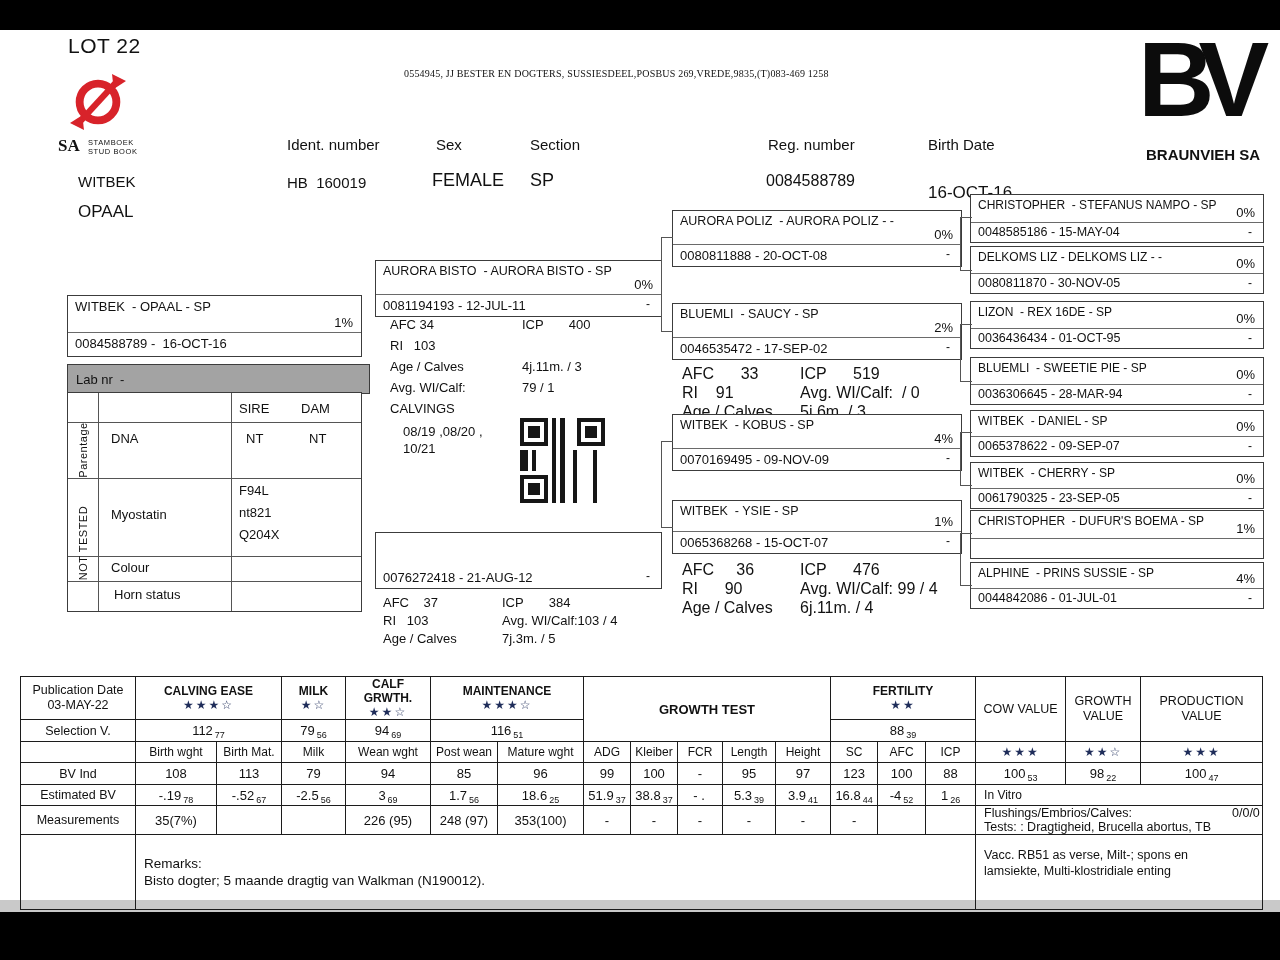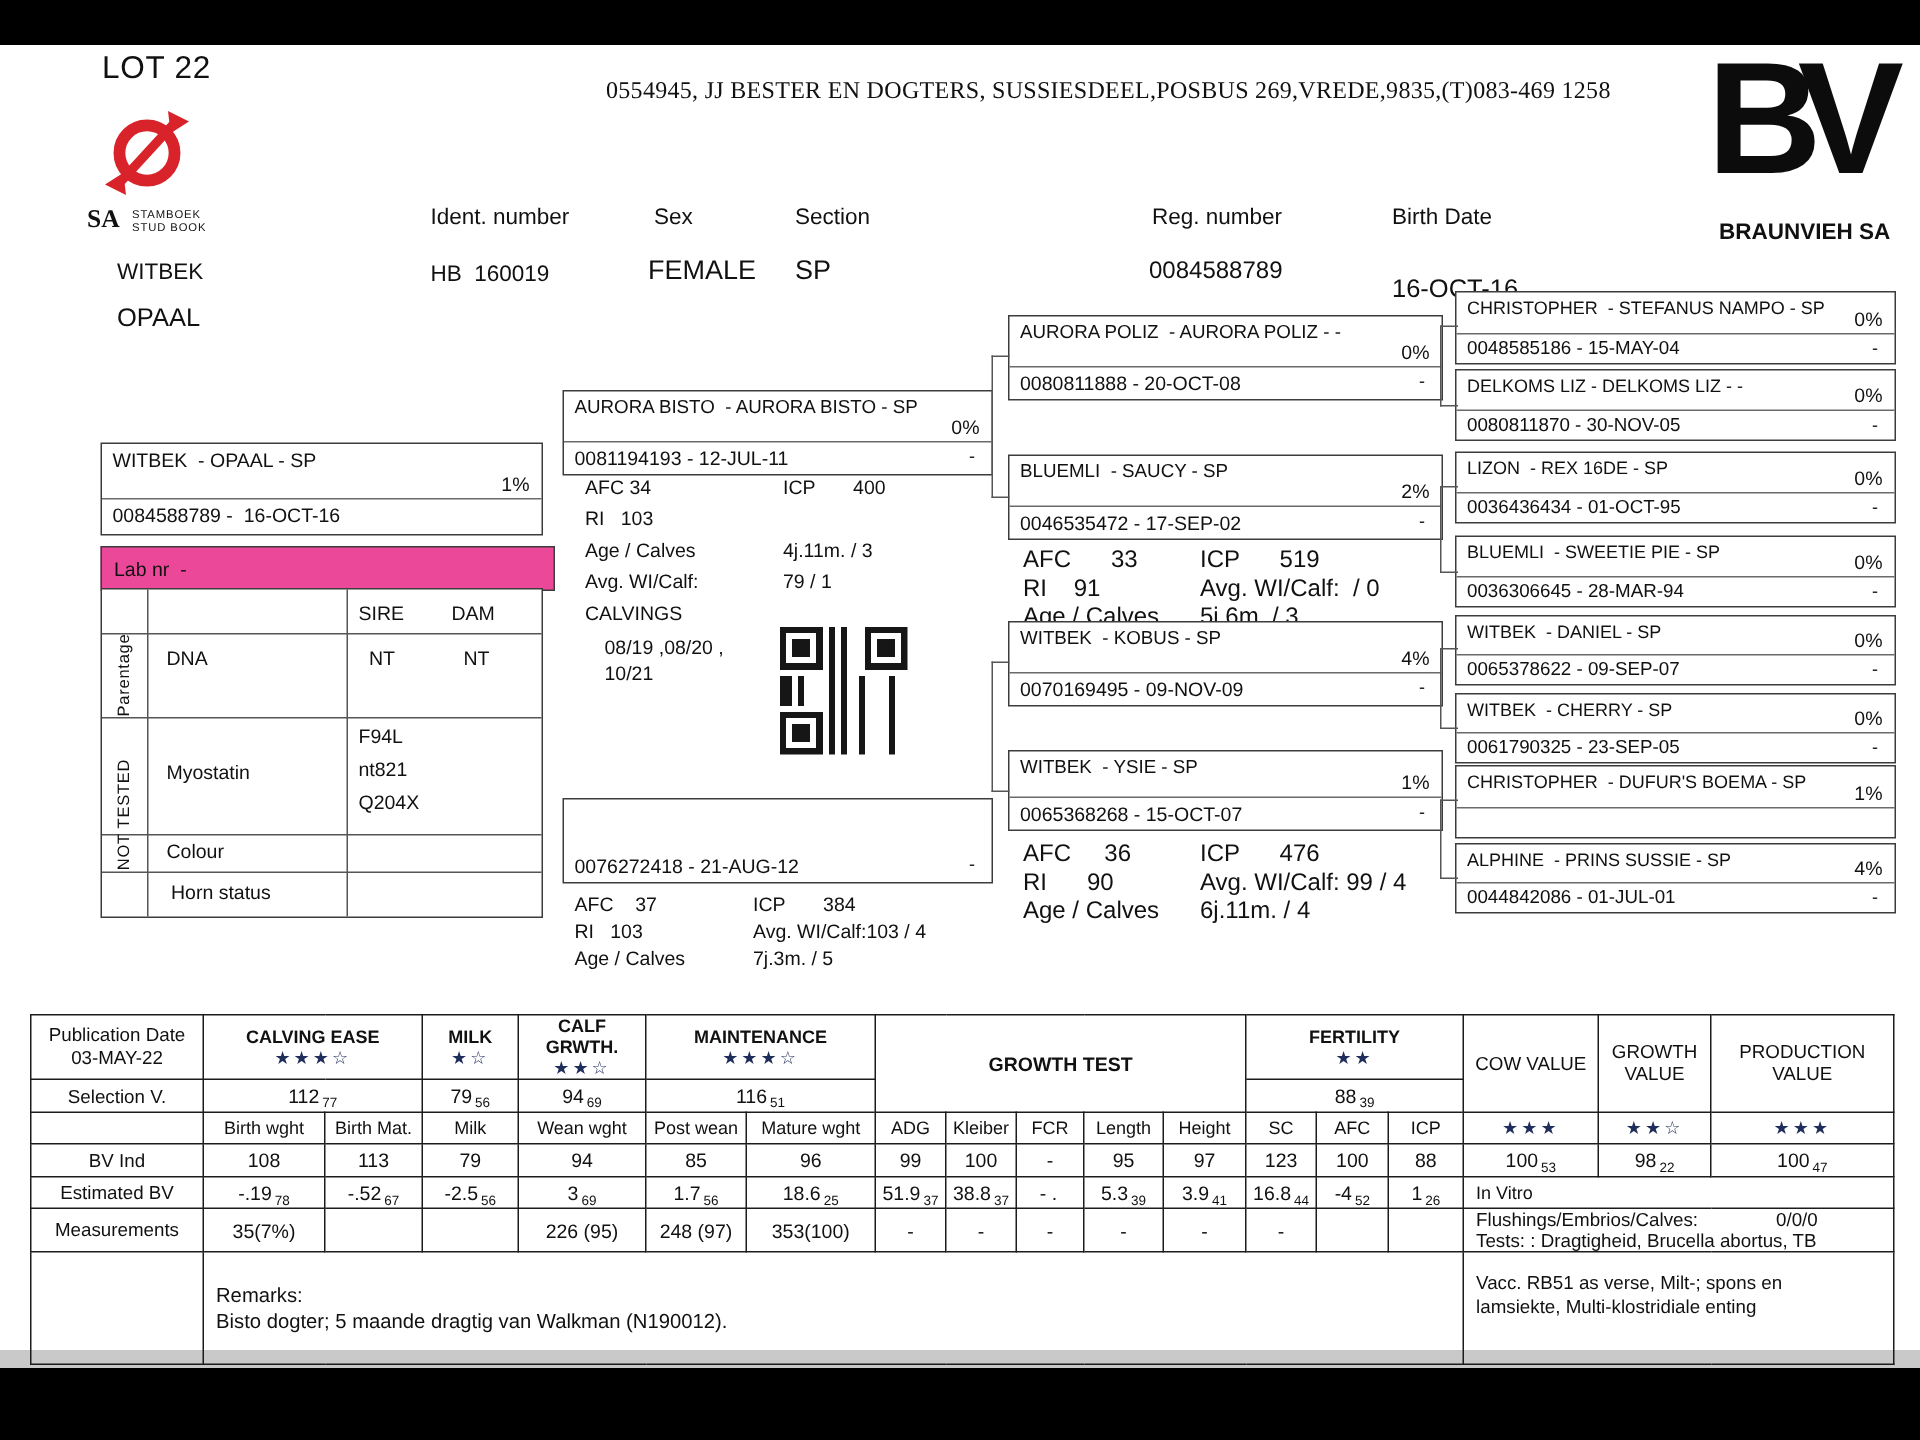--- a/index.html
+++ b/index.html
@@ -3,41 +3,41 @@
 <meta charset="utf-8">
 <style>
   html,body{margin:0;padding:0;}
   body{width:1280px;height:960px;position:relative;background:#000;overflow:hidden;
        font-family:"Liberation Sans","DejaVu Sans",sans-serif;color:#111;}
   .abs{position:absolute;}
   #doc-bg{left:0;top:30px;width:1280px;height:870px;background:#fff;}
   #gray-strip{left:0;top:900px;width:1280px;height:12px;background:#c9c9c9;}
   
   #lot{left:68px;top:34px;font-size:21px;letter-spacing:.5px;}
-  #breeder{left:404px;top:52px;font-family:"Liberation Serif","DejaVu Serif",serif;font-size:16px;letter-spacing:.2px;text-align:right;}
+  #breeder{left:404px;top:68px;font-family:"Liberation Serif","DejaVu Serif",serif;font-size:10px;letter-spacing:.2px;text-align:right;}
   #sa-sym{left:70px;top:72px;width:56px;height:60px;}
   #sa-txt{left:58px;top:136px;font-family:"Liberation Serif",serif;font-size:17px;font-weight:bold;}
   #sa-sub{left:88px;top:138px;font-size:7.5px;letter-spacing:.6px;line-height:9px;}
   #bv-logo{left:1138px;top:26px;font-size:106px;font-weight:bold;letter-spacing:-16px;line-height:1;color:#0c0c0c;}
   #bv-name{left:1146px;top:146px;font-size:15px;font-weight:bold;}
   .idlab{top:136px;font-size:15px;}
   .idval{font-size:15px;white-space:pre;}
   
   .pbox{position:absolute;border:1px solid #3c3c3c;background:#fff;}
   .pb-top{position:absolute;left:0;right:0;top:0;bottom:21px;border-bottom:1px solid #6a6a6a;}
   .pb-bot{position:absolute;left:0;right:0;bottom:0;height:21px;}
   .pbox .nm{position:absolute;left:7px;top:4px;right:42px;font-size:12.5px;line-height:13px;white-space:pre-wrap;}
   .pbox .pct{position:absolute;right:8px;bottom:2px;font-size:13px;}
   .pbox .rg{position:absolute;left:7px;top:3px;font-size:13px;white-space:pre;}
   .pbox .sub{position:absolute;right:11px;top:2px;font-size:12px;}
   .pbox.big .pb-top{bottom:23px}.pbox.big .pb-bot{height:23px}.pbox.big .nm{font-size:13px;}
   .pbox.gg .pb-top{bottom:19px}.pbox.gg .pb-bot{height:19px}
   .pbox.gg .nm{font-size:12px;line-height:12.5px;right:45px;}
   .pbox.gg .rg{font-size:12.5px;top:2px}
-  .labbox{position:absolute;border:1px solid #3c3c3c;font-size:13px;display:flex;align-items:center;padding-left:8px;white-space:pre;background:#ec4899;}
+  .labbox{position:absolute;border:1px solid #3c3c3c;font-size:13px;display:flex;align-items:center;padding-left:8px;white-space:pre;background:#a3a3a3;}
   
   .stats{position:absolute;font-size:13px;}
   .stats .srow{display:flex;margin-bottom:6px;}
   .stats .sa{width:132px;white-space:pre;}
   .stats .sb{white-space:pre;}
   .stats.tight .srow{margin-bottom:3px;}
   .stats.tight .sa{width:119px;}
   .stats.xtight{font-size:16px;}
   .stats.xtight .srow{margin-bottom:1px;}
   .stats.xtight .sa{width:118px;}
@@ -57,21 +57,21 @@
   table.bt .gl{font-weight:bold;font-size:12px;}
   table.bt .gt .gl{font-size:13px;}
   .stars{color:#1f2d5a;font-size:12px;letter-spacing:2px;white-space:nowrap;}
   .v{font-size:13px;}
   .acc{font-size:9px;position:relative;top:3px;margin-left:2px;}
   td.lbl{font-size:12.5px;}
   td.leftc{text-align:left !important;padding-left:8px !important;}
   td.traith{font-size:12px;}
   td.num{font-size:13px;}
   #flush-cell{font-size:12.5px;line-height:14px;vertical-align:middle;}
-  #flush-line{display:flex;}
+  #flush-line{display:flex;gap:48px;}
   #flush-line .fv{margin-left:52px;}
   #remarks-cell{font-size:13.5px;line-height:17px;}
   #vacc-cell{vertical-align:top;padding-top:12px;font-size:12.5px;line-height:16px;}
   #pub-cell div{line-height:15px;}
   .vc{font-size:12.5px;line-height:15px;}
 </style>
 </head>
 <body>
 
 <div class="abs" id="doc-bg"></div>

